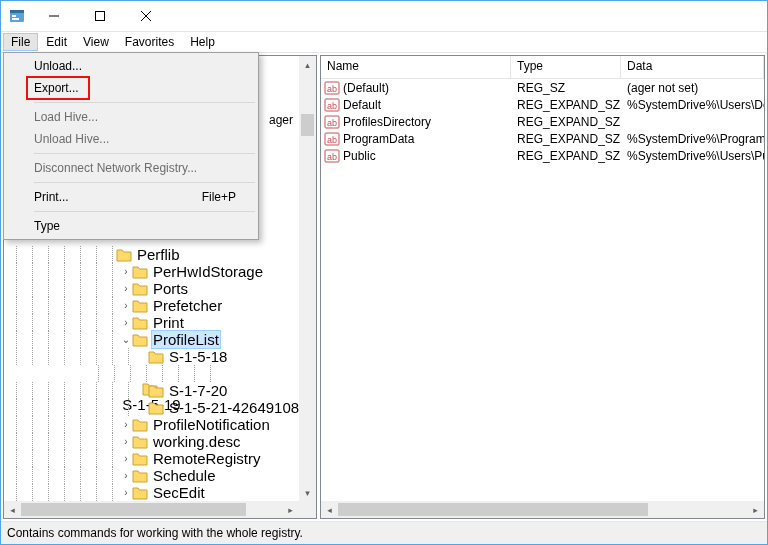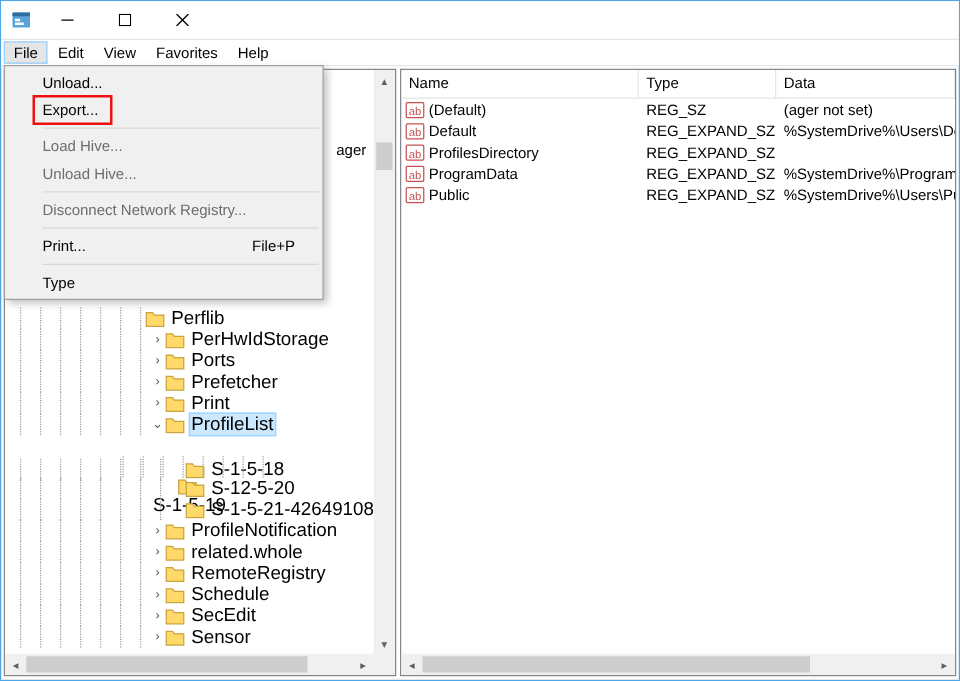--- a/index.html
+++ b/index.html
@@ -389,21 +389,21 @@
               <span class="vline" style="left: 76px;"></span>
               <span class="vline" style="left: 92px;"></span>
               <span class="vline" style="left: 108px;"></span>
             </div>
             <span class="tree-expander">⌄</span>
             <span class="folder-icon"><svg viewBox="0 0 16 14">
                 <path d="M1 2h5l1.5 2H15v9H1z" fill="#ffd96a" stroke="#caa33a"></path>
               </svg></span>
             <span class="tree-label selected">ProfileList</span>
           </div>
-          <div class="tree-row" style="position: absolute; top: 292px; left: 0px; right: 17px; margin-top: 19px;">
+          <div class="tree-row" style="position: absolute; top: 292px; left: 0px; right: 17px;">
             <div class="tree-lines" style="width: 132px;">
               <span class="vline" style="left: 12px;"></span>
               <span class="vline" style="left: 28px;"></span>
               <span class="vline" style="left: 44px;"></span>
               <span class="vline" style="left: 60px;"></span>
               <span class="vline" style="left: 76px;"></span>
               <span class="vline" style="left: 92px;"></span>
               <span class="vline" style="left: 108px;"></span>
               <span class="vline" style="left: 124px;"></span>
             </div>
@@ -438,21 +438,21 @@
               <span class="vline" style="left: 60px;"></span>
               <span class="vline" style="left: 76px;"></span>
               <span class="vline" style="left: 92px;"></span>
               <span class="vline" style="left: 108px;"></span>
               <span class="vline" style="left: 124px;"></span>
             </div>
             <span class="tree-expander"></span>
             <span class="folder-icon"><svg viewBox="0 0 16 14">
                 <path d="M1 2h5l1.5 2H15v9H1z" fill="#ffd96a" stroke="#caa33a"></path>
               </svg></span>
-            <span class="tree-label">S-12-5-20</span>
+            <span class="tree-label">S-1-7-20</span>
           </div>
           <div class="tree-row" style="position: absolute; top: 343px; left: 0px; right: 17px;">
             <div class="tree-lines" style="width: 132px;">
               <span class="vline" style="left: 12px;"></span>
               <span class="vline" style="left: 28px;"></span>
               <span class="vline" style="left: 44px;"></span>
               <span class="vline" style="left: 60px;"></span>
               <span class="vline" style="left: 76px;"></span>
               <span class="vline" style="left: 92px;"></span>
               <span class="vline" style="left: 108px;"></span>
@@ -487,21 +487,21 @@
               <span class="vline" style="left: 44px;"></span>
               <span class="vline" style="left: 60px;"></span>
               <span class="vline" style="left: 76px;"></span>
               <span class="vline" style="left: 92px;"></span>
               <span class="vline" style="left: 108px;"></span>
             </div>
             <span class="tree-expander">›</span>
             <span class="folder-icon"><svg viewBox="0 0 16 14">
                 <path d="M1 2h5l1.5 2H15v9H1z" fill="#ffd96a" stroke="#caa33a"></path>
               </svg></span>
-            <span class="tree-label">related.whole</span>
+            <span class="tree-label">working.desc</span>
           </div>
           <div class="tree-row" style="position: absolute; top: 394px; left: 0px; right: 17px;">
             <div class="tree-lines" style="width: 116px;">
               <span class="vline" style="left: 12px;"></span>
               <span class="vline" style="left: 28px;"></span>
               <span class="vline" style="left: 44px;"></span>
               <span class="vline" style="left: 60px;"></span>
               <span class="vline" style="left: 76px;"></span>
               <span class="vline" style="left: 92px;"></span>
               <span class="vline" style="left: 108px;"></span>
@@ -641,20 +641,23 @@
       </div>
       <div class="scrollbar h" style="right:0;">
         <div class="scroll-btn" style="left:0;">◂</div>
         <div class="thumb" style="top:2px; bottom:2px; left:17px; width:310px;"></div>
         <div class="scroll-btn" style="right:0;">▸</div>
       </div>
     </div>
 
   </div>
 
+  <div class="statusbar">
+    <span>Contains commands for working with the whole registry.</span>
+  </div>
 
   <div class="dropdown" id="file-dropdown">
       <div class="dd-item">
         <span>Unload...</span>
       </div>
       <div class="dd-item">
         <span>Export...</span>
       </div>
       <div class="highlight-box" style="left: 22px; right: 166px; top: 23px; height: 24px; width: 64px;"></div>
       <div class="dd-sep"></div>

